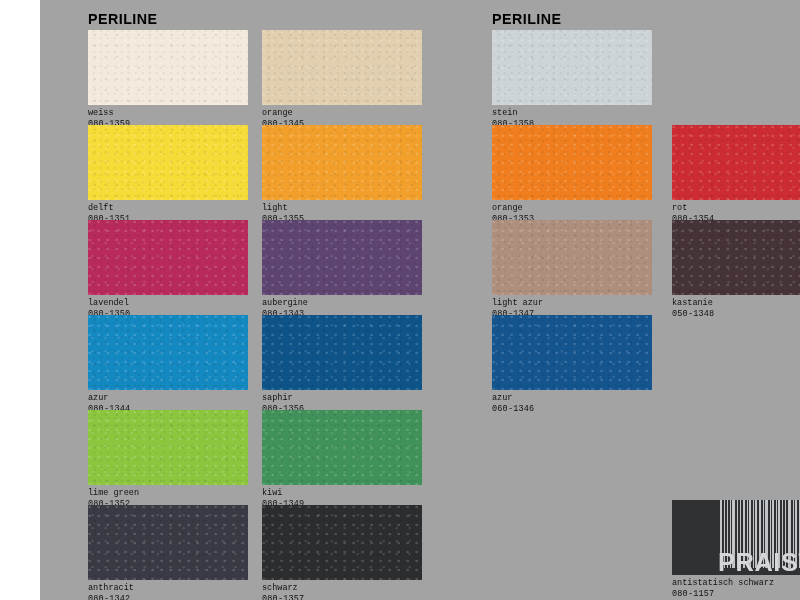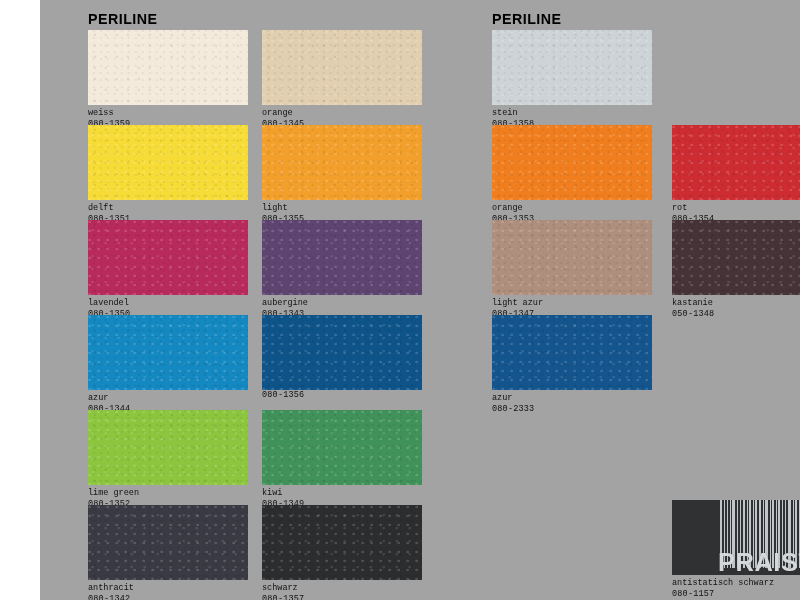--- a/index.html
+++ b/index.html
@@ -153,20 +153,21 @@
         <div class="swatch-name">aubergine</div>
         <div class="swatch-code">080-1343</div>
       </div>
       <div class="swatch-cell" style="left: 48px; top: 315px;">
         <div class="swatch-chip" style="background: rgb(20, 136, 192);"></div>
         <div class="swatch-name">azur</div>
         <div class="swatch-code">080-1344</div>
       </div>
       <div class="swatch-cell" style="left: 222px; top: 315px;">
         <div class="swatch-chip" style="background: rgb(14, 84, 137);"></div>
+        <div class="swatch-name">saphir</div>
         <div class="swatch-code">080-1356</div>
       </div>
       <div class="swatch-cell" style="left: 48px; top: 410px;">
         <div class="swatch-chip" style="background: rgb(140, 198, 62);"></div>
         <div class="swatch-name">lime green</div>
         <div class="swatch-code">080-1352</div>
       </div>
       <div class="swatch-cell" style="left: 222px; top: 410px;">
         <div class="swatch-chip" style="background: rgb(64, 146, 90);"></div>
         <div class="swatch-name">kiwi</div>
@@ -203,21 +204,21 @@
         <div class="swatch-code">080-1347</div>
       </div>
       <div class="swatch-cell" style="left: 632px; top: 220px;">
         <div class="swatch-chip" style="background: rgb(70, 51, 56);"></div>
         <div class="swatch-name">kastanie</div>
         <div class="swatch-code">050-1348</div>
       </div>
       <div class="swatch-cell" style="left: 452px; top: 315px;">
         <div class="swatch-chip" style="background: rgb(20, 85, 142);"></div>
         <div class="swatch-name">azur</div>
-        <div class="swatch-code">080-2333</div>
+        <div class="swatch-code">060-1346</div>
       </div>
     </div>
 
   <div id="logo-block">
 
     <div class="barcode" id="barcode">
         <span style="width: 3px;"></span>
         <span style="width: 1px;"></span>
         <span style="width: 2px;"></span>
         <span style="width: 1px;"></span>

